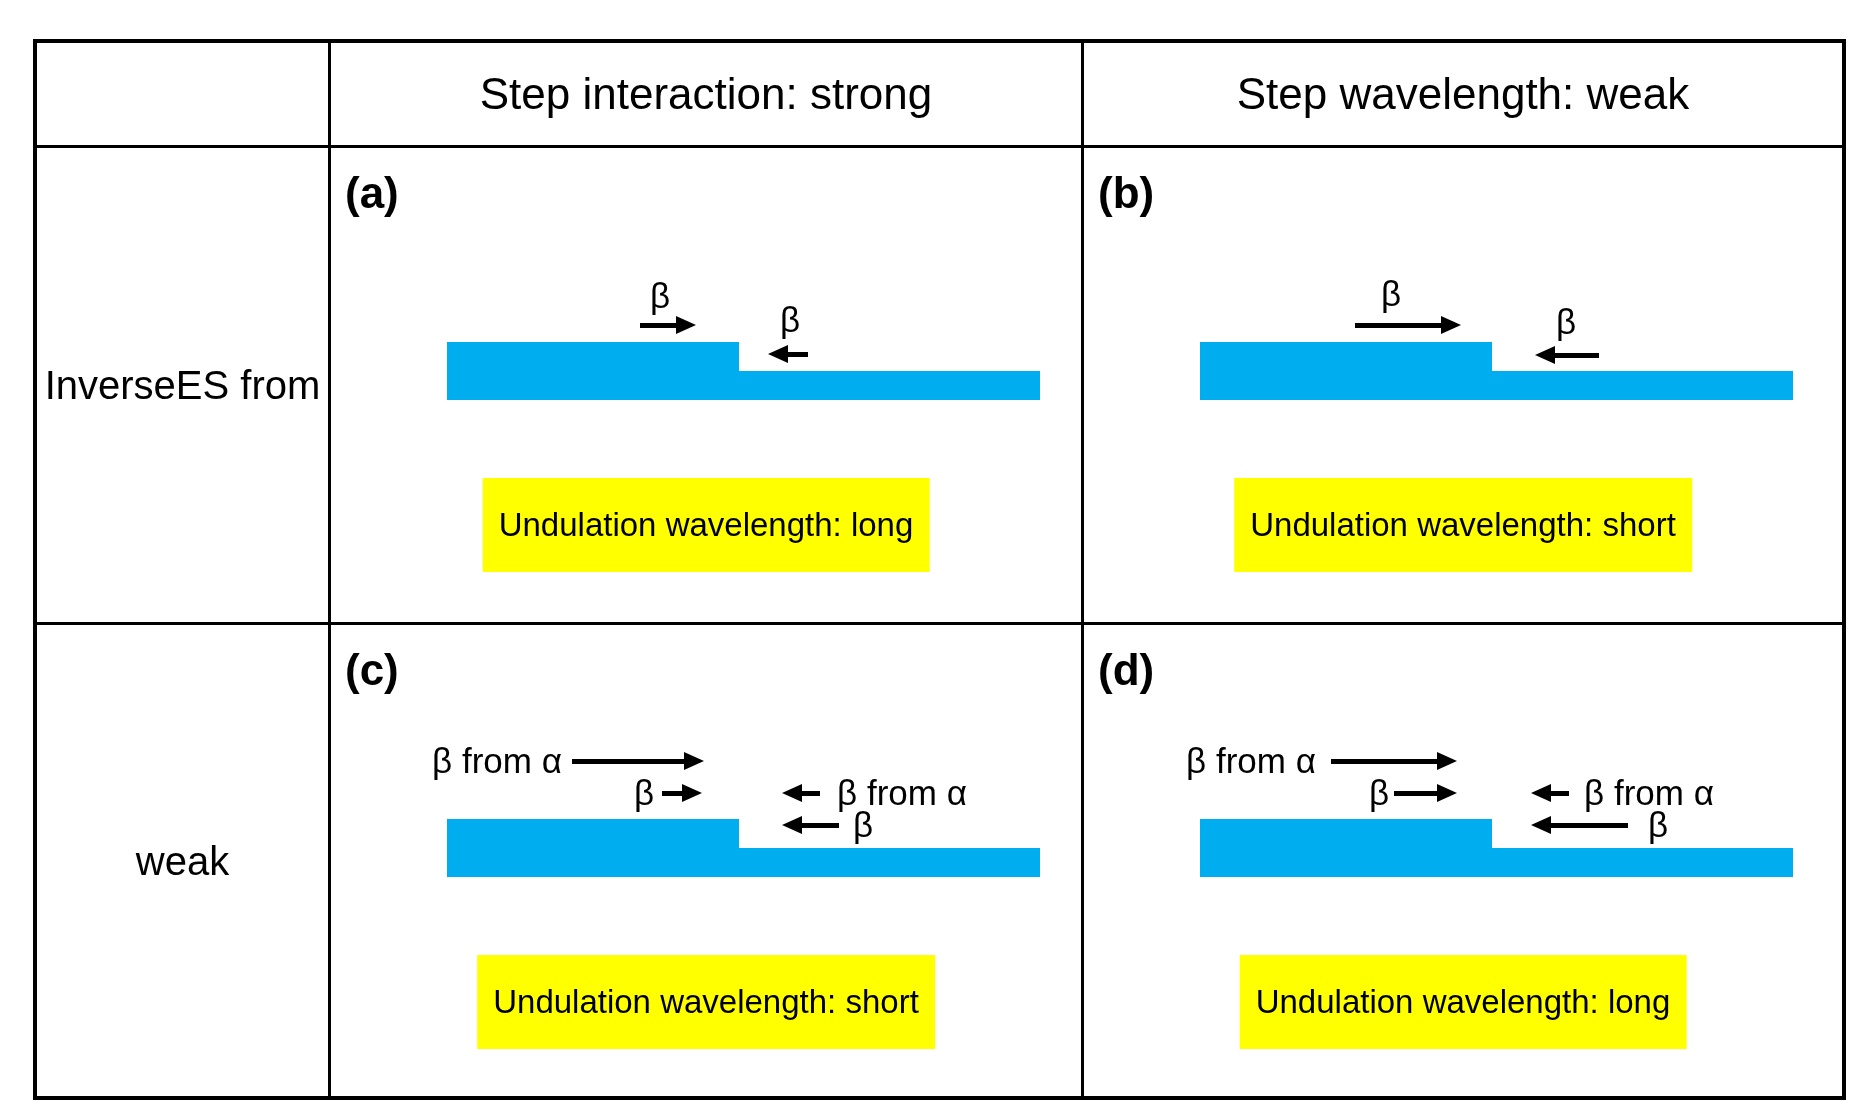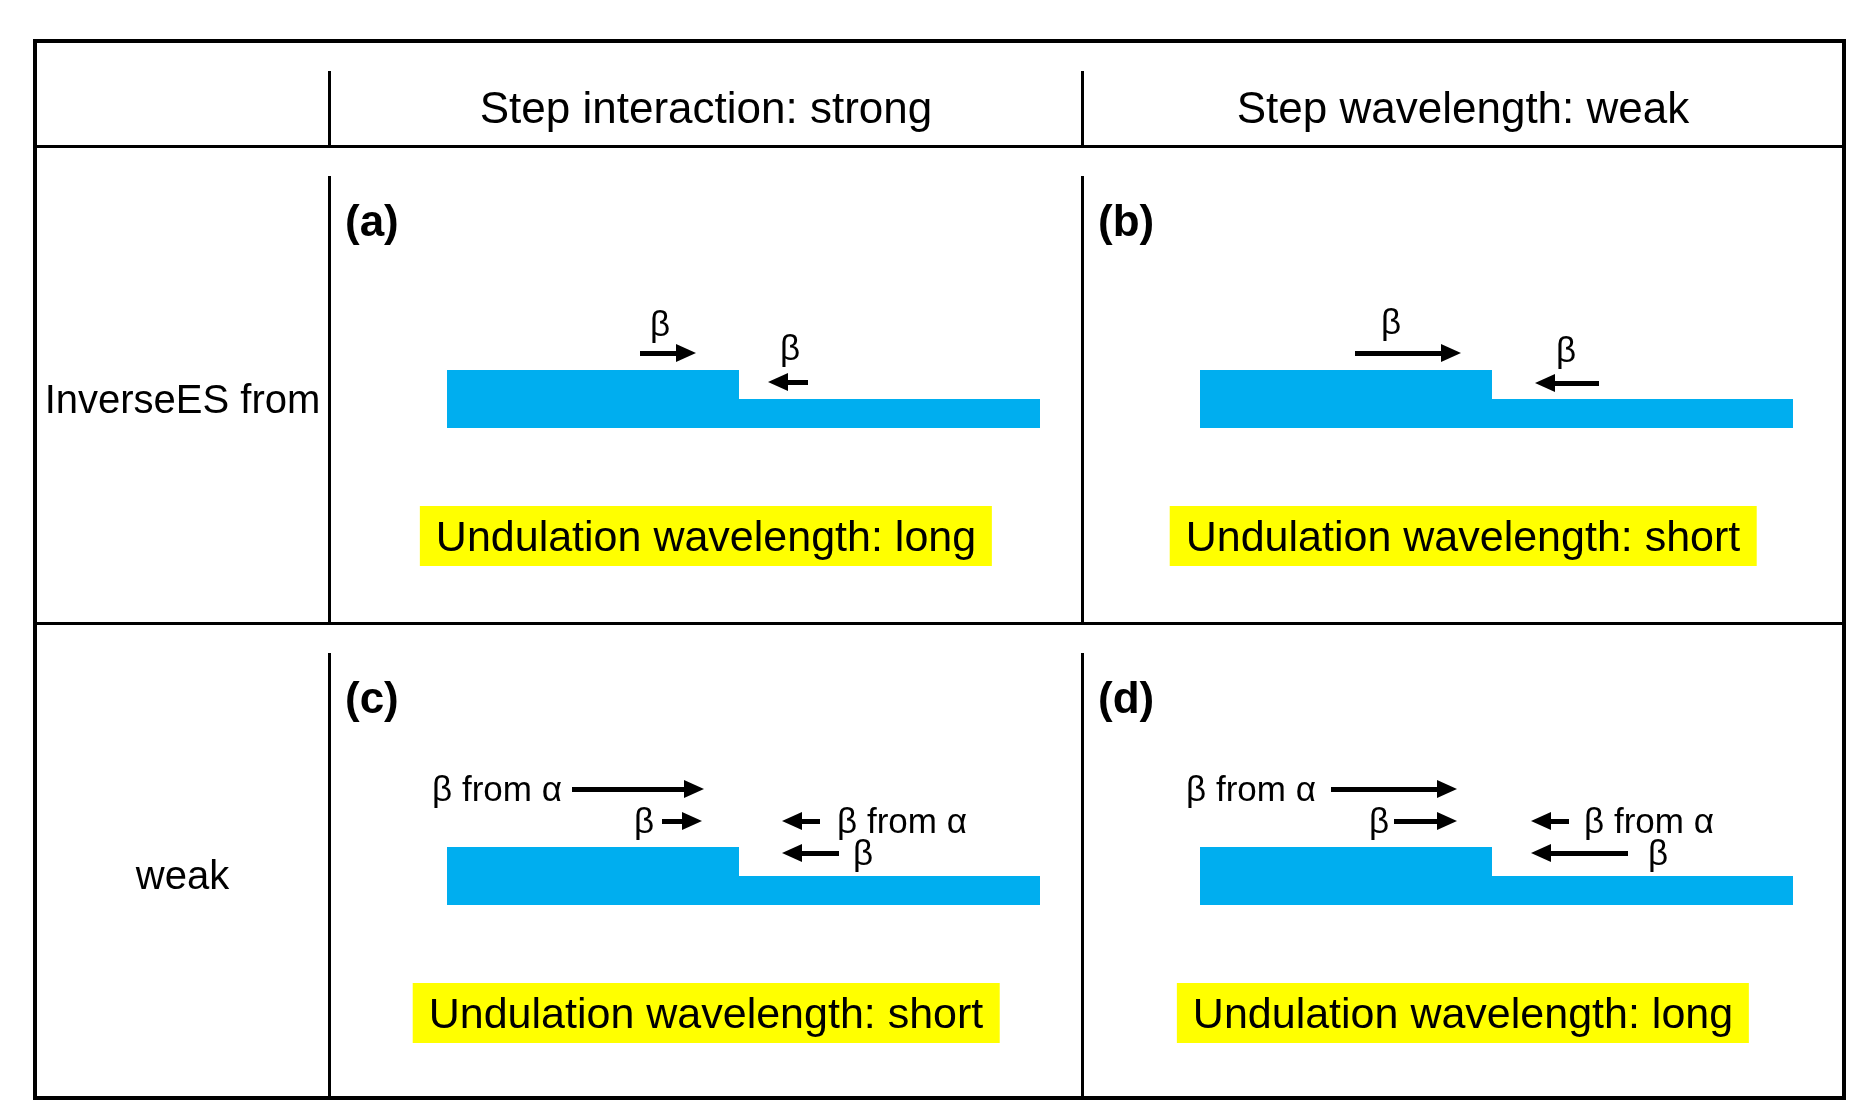--- a/index.html
+++ b/index.html
@@ -5,30 +5,30 @@
   html,body { margin:0; padding:0; background:#ffffff; }
   body { width:1864px; height:1111px; font-family:"Liberation Sans", sans-serif; color:#000; }
   .stage { position:relative; width:1864px; height:1111px; background:#fff; overflow:hidden; }
   .tbl {
     position:absolute; left:33px; top:39px; width:1813px; height:1061px;
     border:4px solid #000; box-sizing:border-box;
     display:grid;
     grid-template-columns:294px 753px 1fr;
     grid-template-rows:105px 477px 1fr;
   }
-  .cell { position:relative; box-sizing:border-box; border-right:3px solid #000; border-bottom:3px solid #000; overflow:hidden;margin-top:28px; }
+  .cell { position:relative; box-sizing:border-box; border-right:3px solid #000; border-bottom:3px solid #000; overflow:hidden; }
   .cell.last-col { border-right:none; }
   .cell.last-row { border-bottom:none; }
   .c-head { display:flex; align-items:center; justify-content:center; font-size:44px; }
   .c-rowlab { display:flex; flex-direction:row; align-items:center; justify-content:center; font-size:40px; line-height:1.35; text-align:center; }
   .panel-label { position:absolute; left:14px; top:20px; font-size:44px; font-weight:bold; }
   .terrace { position:absolute; }
   .caption {
     position:absolute; top:330px; left:50%; transform:translateX(-50%);
-    height:60px; line-height:60px; padding:0 16px; font-size:43px; white-space:nowrap;
+    height:60px; line-height:60px; padding:17px 16px; font-size:33px; white-space:nowrap;
   }
   .arrow { position:absolute; height:18px; }
   .arrow .shaft { position:absolute; top:7px; height:5px; background:#000; }
   .arrow .head { position:absolute; top:0; width:0; height:0; border-top:9px solid transparent; border-bottom:9px solid transparent; }
   .arrow.right .shaft { left:0; }
   .arrow.right .head { right:0; border-left:20px solid #000; }
   .arrow.left .shaft { right:0; }
   .arrow.left .head { left:0; border-right:20px solid #000; }
   .alabel { position:absolute; transform:translate(-50%,-50%); font-size:35px; white-space:nowrap; }
 </style>

